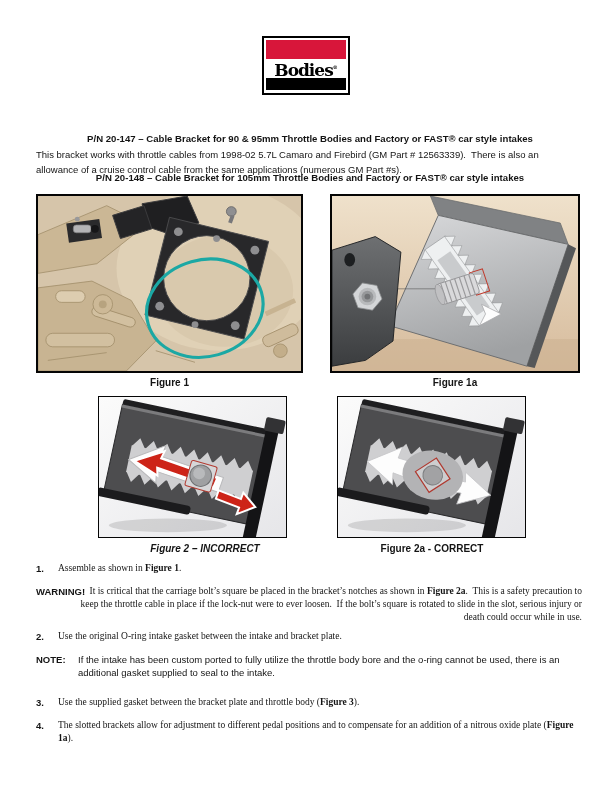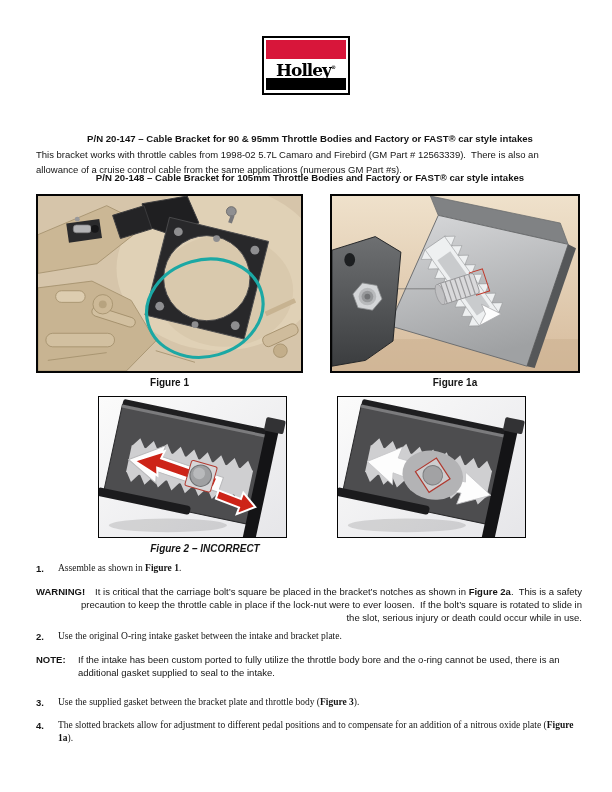--- a/index.html
+++ b/index.html
@@ -34,33 +34,33 @@
   .cap1{left:36px;width:267px;top:376px;}
   .cap1a{left:330px;width:250px;top:376px;}
   .cap2{left:110px;width:190px;top:542px;font-style:italic;}
   .cap2a{left:337px;width:190px;top:542px;}
 
   
   .row{position:absolute;left:36px;width:546px;font-size:9.5px;line-height:13px;}
   .row .lbl{position:absolute;left:0;top:0;font-weight:bold;white-space:nowrap;}
   .row .txt{display:block;white-space:pre-wrap;}
   .num-row .txt{margin-left:22px;font-family:Liberation Serif, serif;}
-  .warn-row .txt{margin-left:35px;}
+  .warn-row .txt{margin-left:35px;font-family:Liberation Serif, serif;}
   .note-row .txt{margin-left:42px;}
   .r-item1{top:562px;} .r-warning{top:585px;text-align:right;} .r-item2{top:630px;}
   .r-note{top:653px;} .r-item3{top:696px;} .r-item4{top:719px;}
 </style>
 </head>
 <body>
 
 <div class="page">
 
   <div class="logo">
     <div class="logo-red"></div>
-    <div class="logo-brand"><span>Holley</span><sup>®</sup></div>
+    <div class="logo-brand"><span>Bodies</span><sup>®</sup></div>
     <div class="logo-black"></div>
   </div>
 
   <div class="titles">
     <div>P/N 20-147 – Cable Bracket for 90 &amp; 95mm Throttle Bodies and Factory or FAST® car style intakes</div>
     <div>P/N 20-148 – Cable Bracket for 105mm Throttle Bodies and Factory or FAST® car style intakes</div>
   </div>
 
   <div class="intro">This bracket works with throttle cables from 1998-02 5.7L Camaro and Firebird (GM Part # 12563339).  There is also an allowance of a cruise control cable from the same applications (numerous GM Part #s).</div>
 
@@ -218,20 +218,21 @@
         <ellipse cx="98" cy="80" rx="31" ry="25" fill="#b3b3b5"></ellipse>
         <g>
           <polygon points="98,62 116,80 98,98 80,80" fill="#cdcdcf" stroke="#b03a30" stroke-width="1.2"></polygon>
           <circle cx="98" cy="80" r="10" fill="#a2a2a4" stroke="#7b7d7f"></circle>
         </g>
       </g>
     </svg>
   </div>
 
   <div class="cap cap2">Figure 2 – INCORRECT</div>
+  <div class="cap cap2a">Figure 2a - CORRECT</div>
 
   <div class="row num-row r-item1">
     <span class="lbl">1.</span>
     <span class="txt"><span>Assemble as shown in </span><b>Figure 1</b><span>.</span></span>
   </div>
 
   <div class="row warn-row r-warning">
     <span class="lbl">WARNING!</span>
     <span class="txt"><span>It is critical that the carriage bolt’s square be placed in the bracket’s notches as shown in </span><b>Figure 2a</b><span>.  This is a safety precaution to keep the throttle cable in place if the lock-nut were to ever loosen.  If the bolt’s square is rotated to slide in the slot, serious injury or death could occur while in use.</span></span>
   </div>

